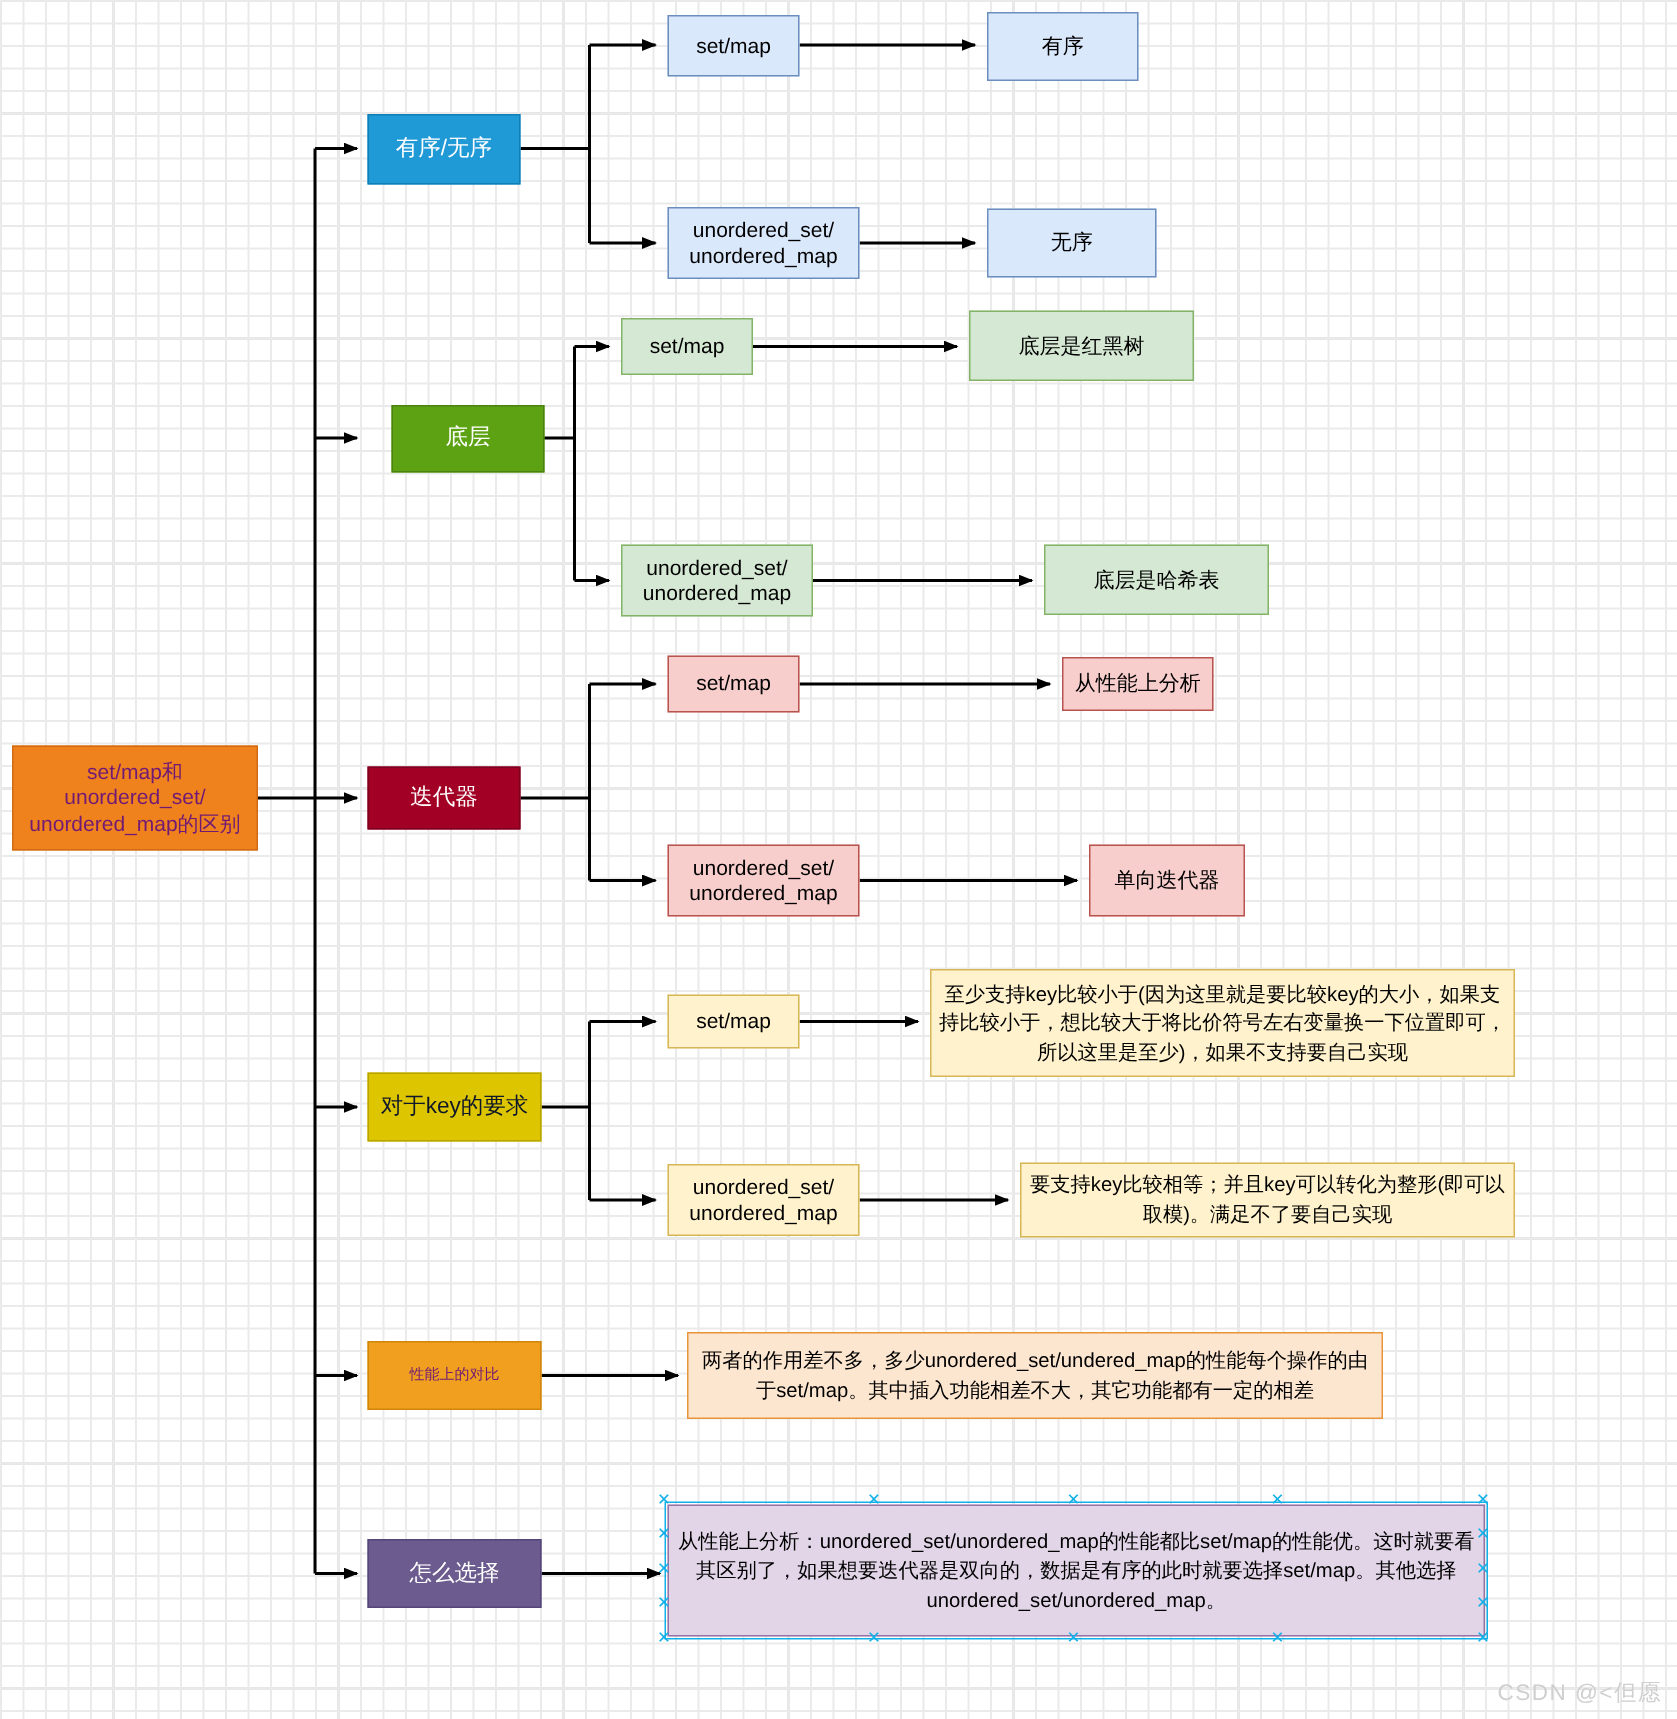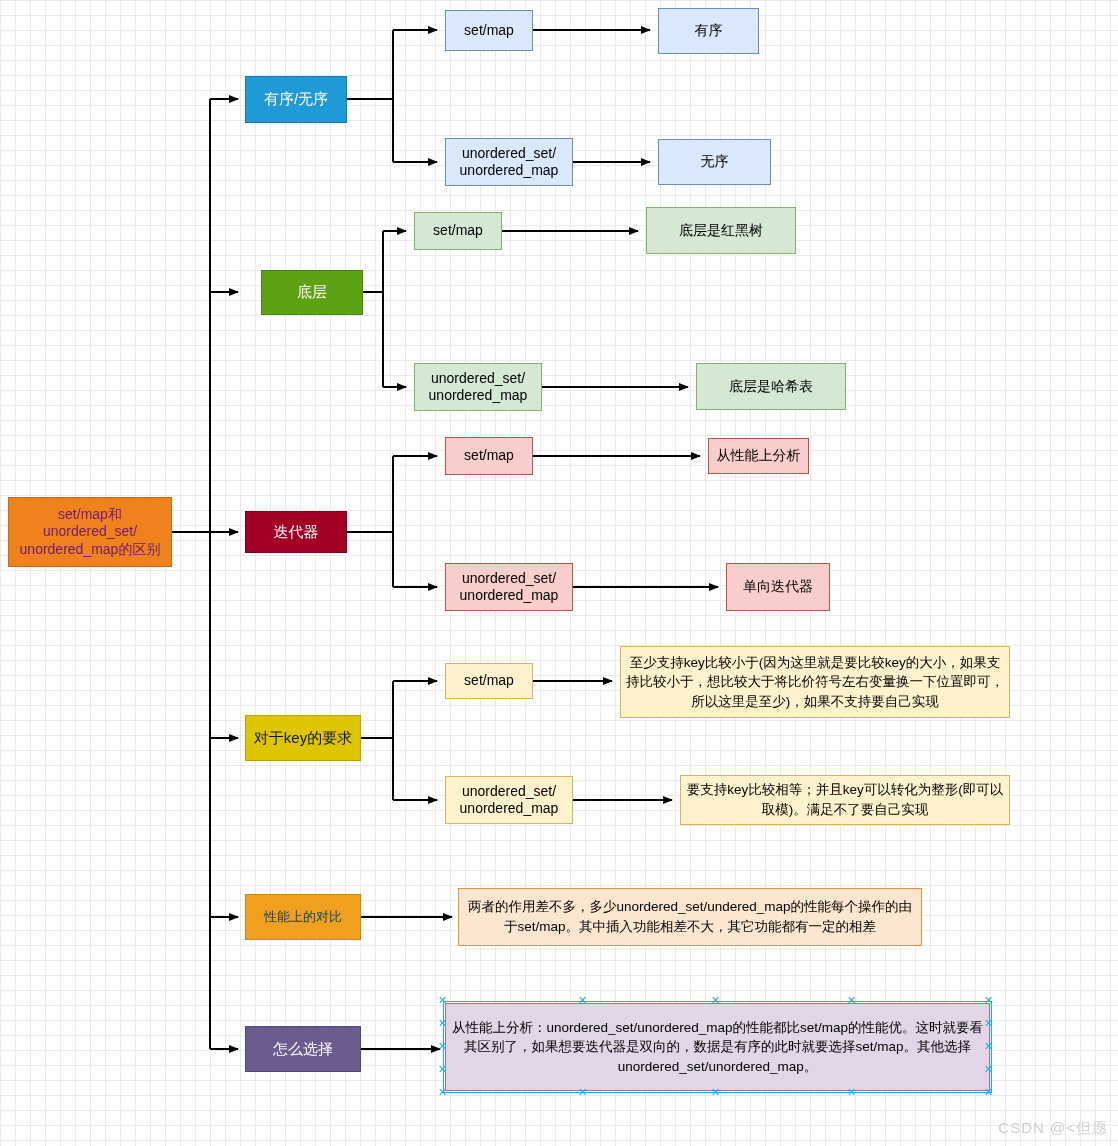--- a/index.html
+++ b/index.html
@@ -71,22 +71,22 @@
   }
   .n-yellow-dark {
     background: #ddc500;
     border-color: #b8a400;
     color: #0f172a;
     font-size: 15px;
   }
   .n-orange-dark {
     background: #f0a01e;
     border-color: #d08608;
-    color: #0c4a6e;
-    font-size: 13px;
+    color: #701a75;
+    font-size: 10px;
   }
   .n-purple-dark {
     background: #6b5b8e;
     border-color: #54467a;
     color: #ffffff;
     font-size: 15px;
   }
   .n-blue {
     background: #dae8fc;
     border-color: #6c8ebf;

